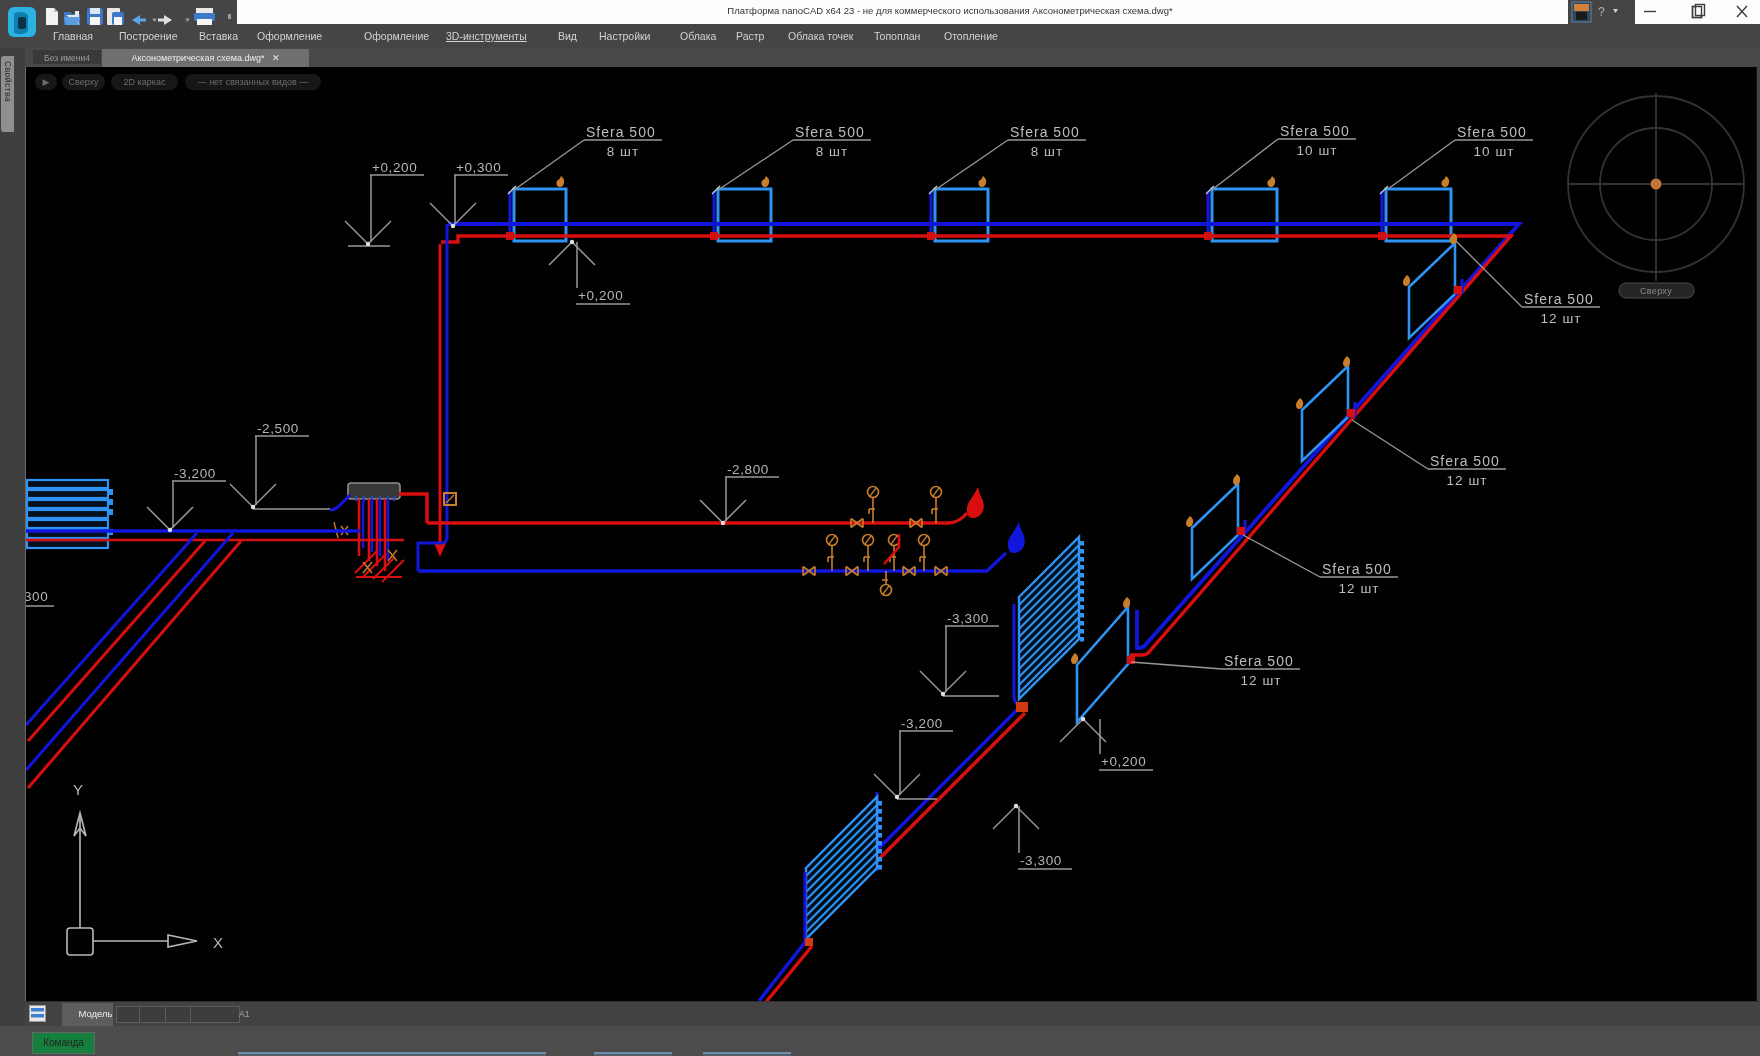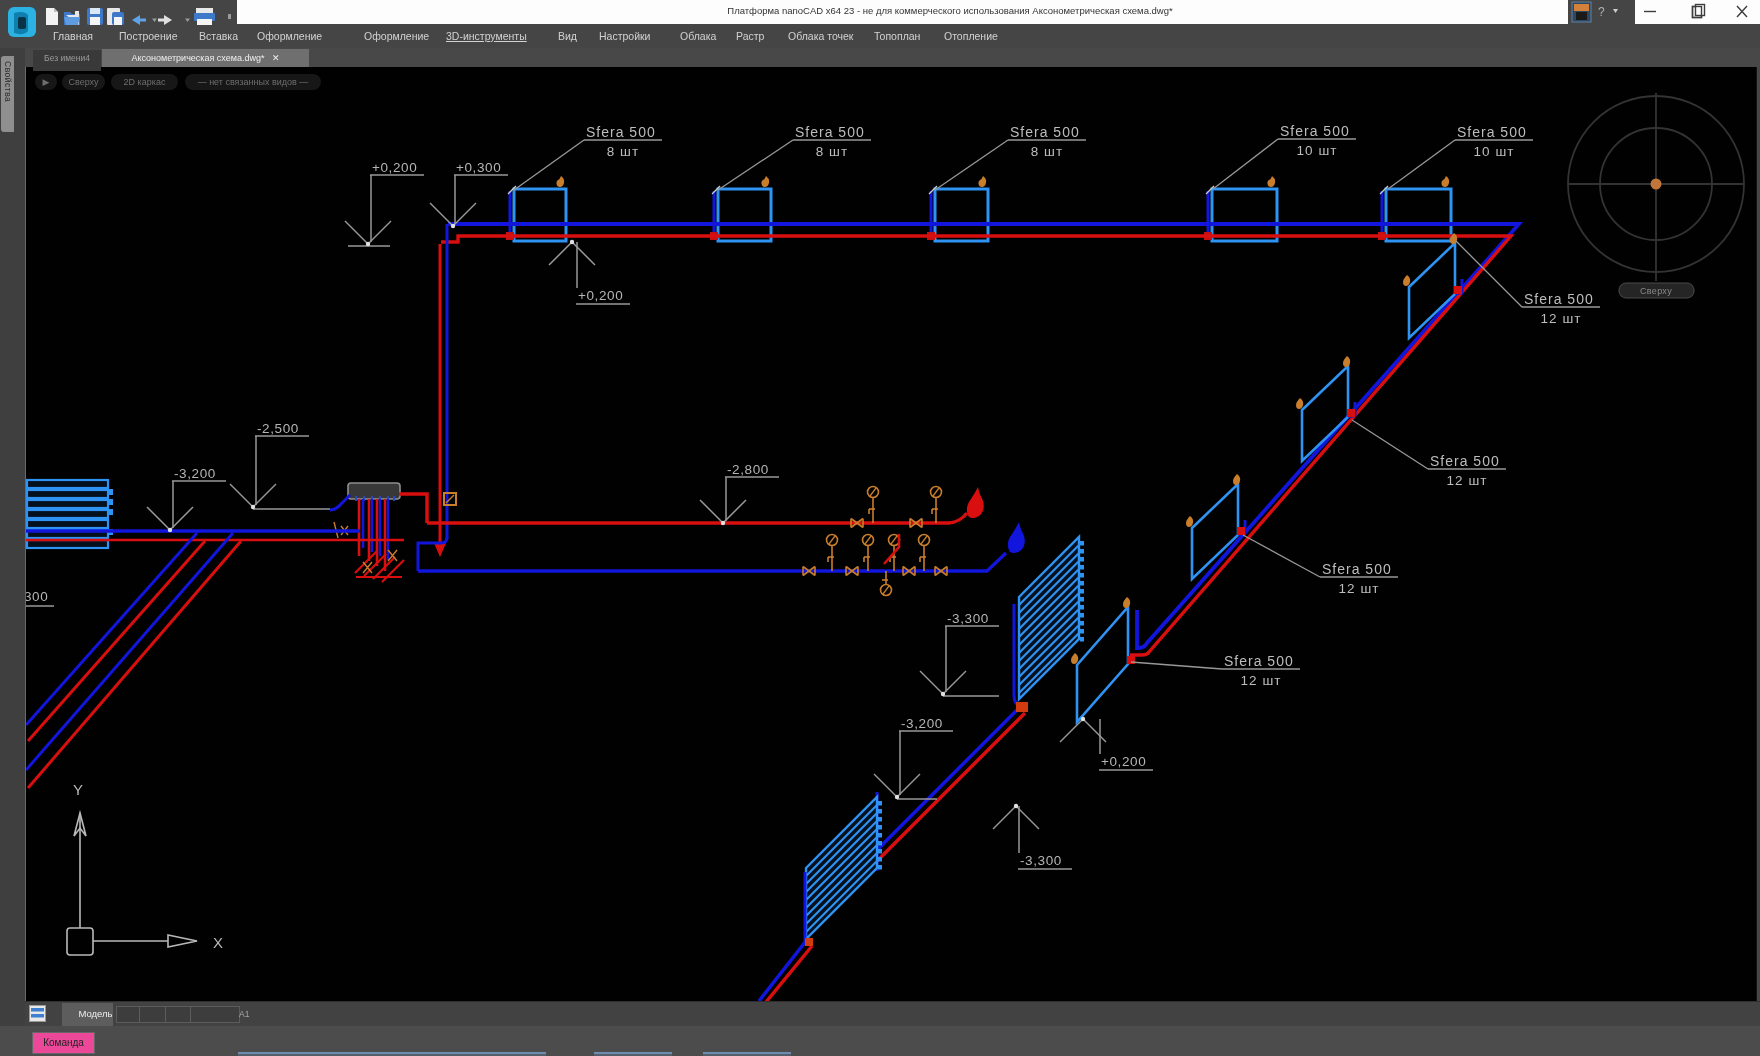--- a/index.html
+++ b/index.html
@@ -8,42 +8,42 @@
   .abs { position:absolute; }
   #stage { position:relative; width:1760px; height:1056px; }
   
   #titlewhite { left:237px; top:0; width:1523px; height:24px; background:#fdfdfd; }
   #titletext { left:340px; top:5px; width:1220px; text-align:center; font-size:9.5px; color:#333; }
   #helpblock { left:1568px; top:0; width:67px; height:24px; background:#454545; color:#aaa; }
   
   .menuitem { top:30px; font-size:10.5px; color:#d2d2d2; white-space:nowrap; }
   
   #tabrow { left:25px; top:48px; width:1735px; height:19px; background:#484848; }
-  #tab1 { left:33px; top:50px; width:68px; height:21px; background:#393939; color:#9b9b9b;
+  #tab1 { left:33px; top:50px; width:68px; height:14px; background:#393939; color:#9b9b9b;
           font-size:8.5px; text-align:center; line-height:17px; }
   #tab2 { left:102px; top:49px; width:207px; height:18px; background:#6f6f6f; color:#efefef;
           font-size:9px; text-align:center; line-height:18px; }
   
   #canvas { left:25px; top:67px; width:1733px; height:934px; background:#010101;
             border-left:1px solid #6a6a6a; }
   .pill { top:74px; height:16px; background:#171717; border-radius:8px; color:#6e6e6e;
           font-size:9px; text-align:center; line-height:16px; }
   
   #leftdock { left:0; top:48px; width:25px; height:1008px; background:#3f3f3f; }
   #proptab { left:1px; top:56px; width:13px; height:76px; background:#8f8f8f; border-radius:3px 0 0 3px; }
   #proptab span { position:absolute; left:2px; top:5px; font-size:8.5px; color:#2d2d2d;
                   writing-mode:vertical-rl; letter-spacing:0.5px;}
   
   #sheetbar { left:25px; top:1001px; width:1735px; height:25px; background:#424242; border-top:1px solid #2f2f2f;}
   #modeltab { left:62px; top:1003px; width:51px; height:23px; background:#5d5d5d; color:#efefef;
               font-size:9.5px; text-align:center; line-height:22px;padding-left:16px; }
   .sheettab { top:1006px; height:17px; background:#3d3d3d; border:1px solid #5c5c5c; color:#a8a8a8;
               font-size:8.5px; text-align:center; line-height:15px;padding-left:48px; }
   #cmdbar { left:0; top:1026px; width:1760px; height:30px; background:#4c4c4c; }
-  #cmdbox { left:32px; top:1032px; width:63px; height:22px; background:#ec4899; border:1px solid #666;
+  #cmdbox { left:32px; top:1032px; width:63px; height:22px; background:#15803d; border:1px solid #666;
             color:#222; font-size:10px; text-align:center; line-height:20px; }
   .bluseg { top:1052px; height:4px; background:#555e6b; border-top:2px solid #6f8cb0; }
 </style>
 </head>
 <body>
 <div id="stage">
 
   <div class="abs" id="canvas"></div>
   <svg class="abs" id="cad" style="left:0;top:0" width="1760" height="1056" viewBox="0 0 1760 1056">
       <defs>

